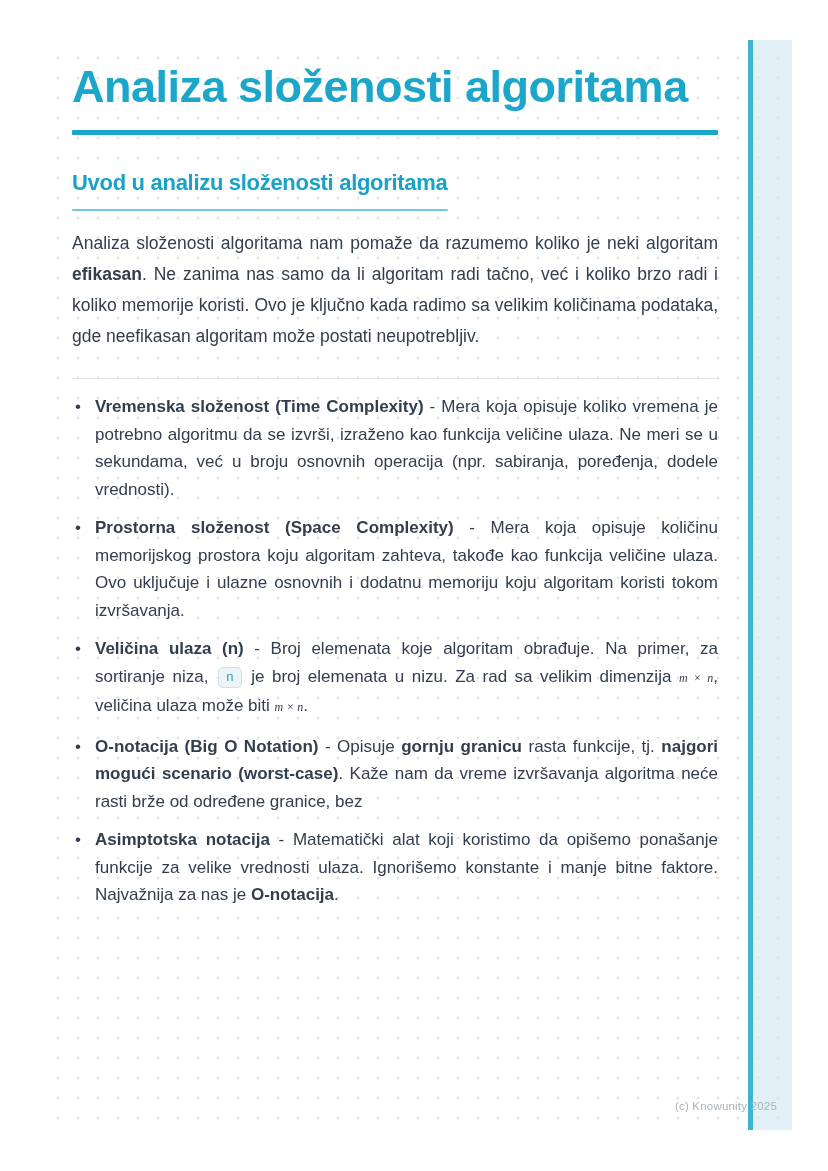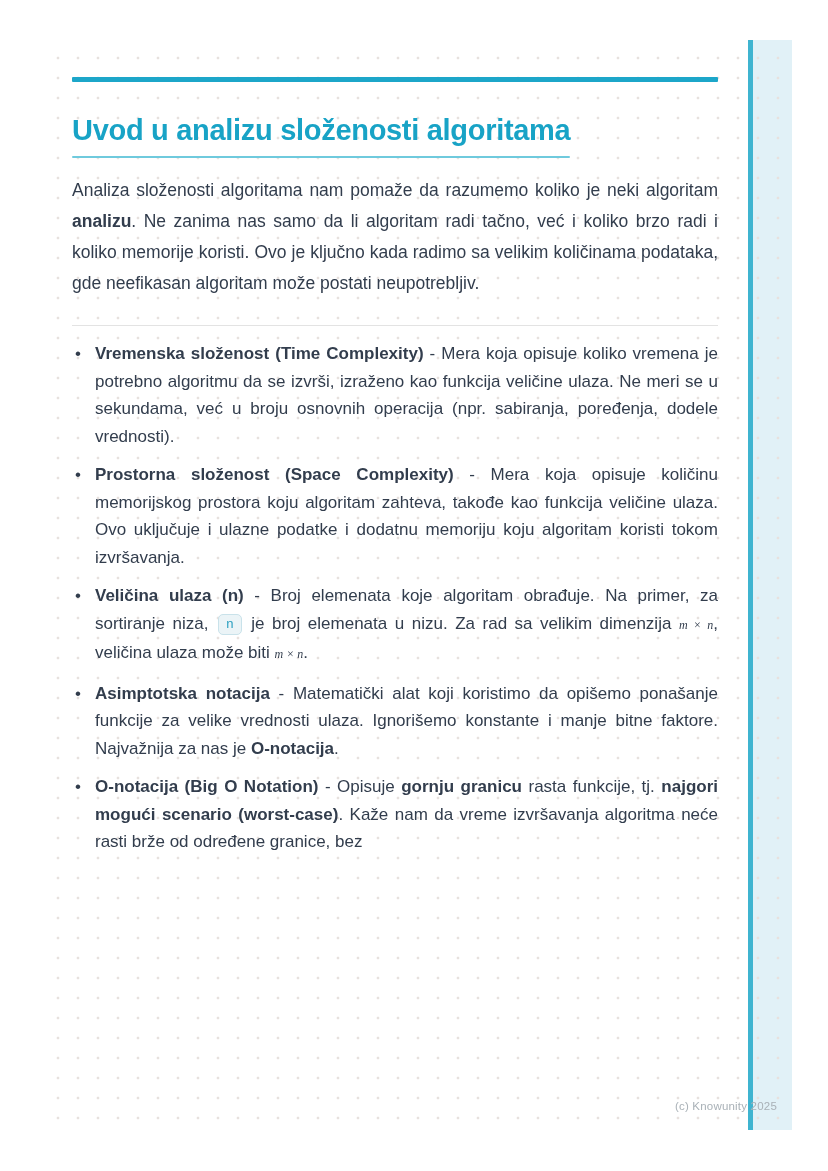--- a/index.html
+++ b/index.html
@@ -43,21 +43,21 @@
     height: 5px;
     background: #1ca6c9;
     margin-top: 17px;
     border-radius: 1px;
   }
 
   h2.section-heading {
     display: table;           
     margin: 32px 0 0 0;
     color: #18a3c6;
-    font-size: 29px;
+    font-size: 22px;
     line-height: 36px;
     font-weight: 800;
     letter-spacing: -0.3px;
   }
   h2.section-heading::after {
     content: "";
     display: block;
     height: 2px;
     background: #6fcadd;
     margin-top: 8px;
@@ -132,31 +132,32 @@
     z-index: 5;
     text-align: center;
   }
 </style>
 </head>
 <body>
 
 <div class="board">
   <div class="content">
 
+    <h1 class="doc-title">Analiza složenosti algoritama</h1>
     <div class="title-divider"></div>
 
     <h2 class="section-heading first">Uvod u analizu složenosti algoritama</h2>
-    <p class="body-par first"><span>Analiza složenosti algoritama nam pomaže da razumemo koliko je neki algoritam </span><span class="b">analizu</span><span>. Ne zanima nas samo da li algoritam radi tačno, već i koliko brzo radi i koliko memorije koristi. Ovo je ključno kada radimo sa velikim količinama podataka, gde neefikasan algoritam može postati neupotrebljiv.</span></p>
+    <p class="body-par first"><span>Analiza složenosti algoritama nam pomaže da razumemo koliko je neki algoritam </span><span class="b">efikasan</span><span>. Ne zanima nas samo da li algoritam radi tačno, već i koliko brzo radi i koliko memorije koristi. Ovo je ključno kada radimo sa velikim količinama podataka, gde neefikasan algoritam može postati neupotrebljiv.</span></p>
 
     <div class="section-divider"></div>
 
     <ul class="term-list">
       <li><span class="b">Vremenska složenost (Time Complexity)</span><span> - Mera koja opisuje koliko vremena je potrebno algoritmu da se izvrši, izraženo kao funkcija veličine ulaza. Ne meri se u sekundama, već u broju osnovnih operacija (npr. sabiranja, poređenja, dodele vrednosti).</span></li>
-      <li><span class="b">Prostorna složenost (Space Complexity)</span><span> - Mera koja opisuje količinu memorijskog prostora koju algoritam zahteva, takođe kao funkcija veličine ulaza. Ovo uključuje i ulazne podatke i dodatnu memoriju koju algoritam koristi tokom izvršavanja.</span></li>
+      <li><span class="b">Prostorna složenost (Space Complexity)</span><span> - Mera koja opisuje količinu memorijskog prostora koju algoritam zahteva, takođe kao funkcija veličine ulaza. Ovo uključuje i ulazne osnovnih i dodatnu memoriju koju algoritam koristi tokom izvršavanja.</span></li>
       <li><span class="b">Veličina ulaza (n)</span><span> - Broj elemenata koje algoritam obrađuje. Na primer, za sortiranje niza, </span><span class="chip">n</span><span> je broj elemenata u nizu. Za rad sa velikim dimenzija </span><span class="m">m × n</span><span>, veličina ulaza može biti </span><span class="m">m × n</span><span>.</span></li>
+      <li><span class="b">O-notacija (Big O Notation)</span><span> - Opisuje </span><span class="b">gornju granicu</span><span> rasta funkcije, tj. </span><span class="b">najgori mogući scenario (worst-case)</span><span>. Kaže nam da vreme izvršavanja algoritma neće rasti brže od određene granice, bez</span></li>
       <li><span class="b">Asimptotska notacija</span><span> - Matematički alat koji koristimo da opišemo ponašanje funkcije za velike vrednosti ulaza. Ignorišemo konstante i manje bitne faktore. Najvažnija za nas je </span><span class="b">O-notacija</span><span>.</span></li>
-      <li><span class="b">O-notacija (Big O Notation)</span><span> - Opisuje </span><span class="b">gornju granicu</span><span> rasta funkcije, tj. </span><span class="b">najgori mogući scenario (worst-case)</span><span>. Kaže nam da vreme izvršavanja algoritma neće rasti brže od određene granice, bez</span></li>
     </ul>
 
   </div>
 </div>
 
 <div class="page-footer">(c) Knowunity 2025</div>
 
 </body></html>

